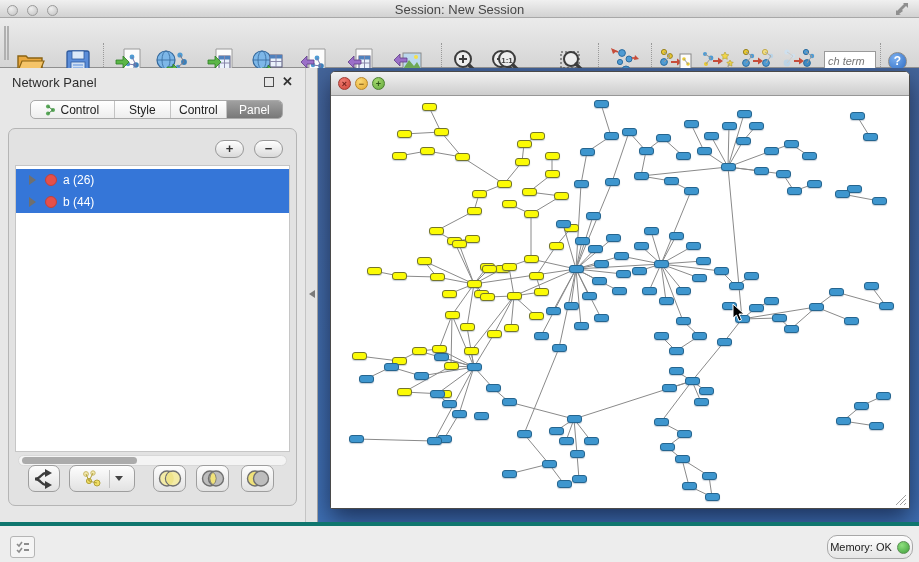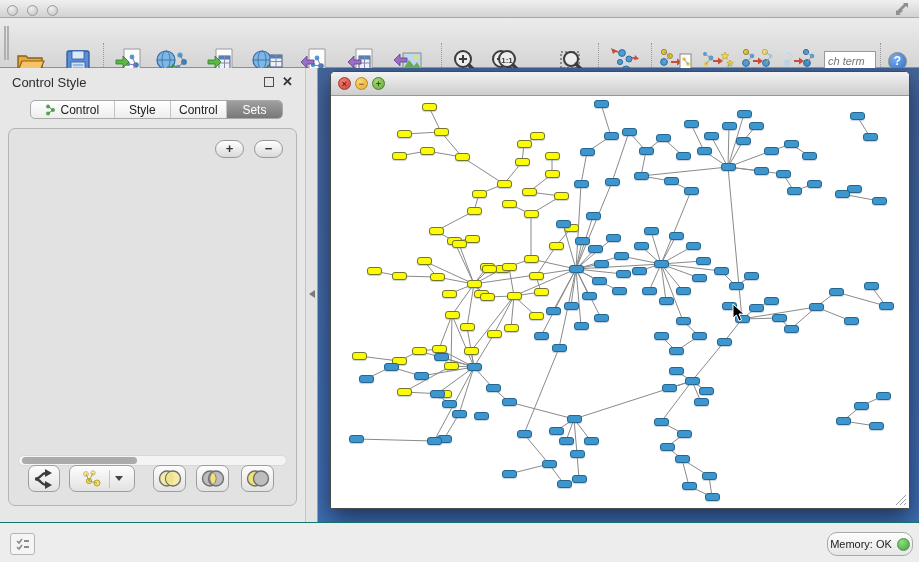--- a/index.html
+++ b/index.html
@@ -85,35 +85,36 @@
   .if-title { position:absolute; left:0; right:0; top:4px; text-align:center; font-size:13px; color:#111; }
   .canvas { position:absolute; left:0; top:24px; width:578px; height:412px; background:#fff; overflow:hidden; }
   .canvas svg.edges { position:absolute; left:0; top:0; }
   .node { position:absolute; width:15px; height:8px; border-radius:3px; box-shadow:0 1px 1px rgba(120,140,160,0.4); }
   .node.ny { background:#FBFB05; border:1px solid #74742c; }
   .node.nb { background:#3E96CE; border:1px solid #25658f; }
   .cursor { position:absolute; left:401px; top:207px; }
   .grip { position:absolute; right:2px; bottom:2px; }
 
   
-  .statusbar { position:absolute; left:0; top:522px; width:919px; height:40px; background:#ededed; border-top:1px solid #0f766e; }
+  .statusbar { position:absolute; left:0; top:522px; width:919px; height:40px; background:#ededed; border-top:4px solid #0f766e; }
   .taskbtn { position:absolute; left:10px; top:10px; width:25px; height:22px; border:1px solid #b5b5b5; background:#f5f5f5; border-radius:3px;
     display:flex; align-items:center; justify-content:center; }
   .membtn { position:absolute; left:827px; top:9px; width:86px; height:24px; border:1px solid #a8a8a8; border-radius:10px;
     background:linear-gradient(180deg,#fdfdfd,#e6e6e6); display:flex; align-items:center; justify-content:center; gap:5px; }
   .memlabel { font-size:11px; color:#222; }
   .greendot { width:13px; height:13px; border-radius:50%; background:radial-gradient(circle at 35% 30%,#8fe07f,#3f9e3a); border:1px solid #5a8f52; }
 </style>
 </head>
 <body>
 
 <div class="titlebar">
   <span class="tl" style="left:7px"></span>
   <span class="tl" style="left:27px"></span>
   <span class="tl" style="left:47px"></span>
+  <div class="wtitle">Session: New Session</div>
   <svg class="expandic" viewBox="0 0 14 14">
     <path d="M8 1 L13 1 L13 6 L11 4 L3 12 L1 10 L9 2 Z" fill="#8f8f8f"></path>
     <path d="M1 13 L1 8 L3 10 L6 7 L8 9 L4 12 L6 13 Z" fill="#8f8f8f"></path>
   </svg>
 </div>
 
 <div class="toolbar">
   <div class="thandle"></div>
 
   <span class="tbtn" style="left:13px">
@@ -328,21 +329,21 @@
 
   <input class="searchbox" type="text" placeholder="ch term" style="">
   <span class="tsep" style="left:880px"></span>
   <div class="helpbtn">?</div>
 </div>
 
 <div class="content">
 
   <div class="cpanel">
     <div class="cp-head">
-      <span class="cp-title">Control Style</span>
+      <span class="cp-title">Network Panel</span>
       <span class="cp-float"></span>
       <span class="cp-close">✕</span>
     </div>
     <div class="tabbar" id="tabbar">
         <div class="tab t-network">
           <svg width="11" height="12" viewBox="0 0 11 12">
             <circle cx="3" cy="2.5" r="2" fill="#57a757"></circle>
             <circle cx="8" cy="6" r="2" fill="#57a757"></circle>
             <circle cx="3" cy="9.5" r="2" fill="#57a757"></circle>
             <line x1="3" y1="2.5" x2="8" y2="6" stroke="#4a8a4a"></line>
@@ -350,27 +351,40 @@
           </svg>
           <span>Control</span>
         </div>
         <div class="tab">
           <span>Style</span>
         </div>
         <div class="tab">
           <span>Control</span>
         </div>
         <div class="tab active">
-          <span>Sets</span>
+          <span>Panel</span>
         </div>
       </div>
 
     <div class="setsbox">
       <div class="setbtn" style="left:206px">+</div>
       <div class="setbtn" style="left:245px">−</div>
+      <div class="setlist" id="setlist">
+          <div style="height: 3px;"></div>
+          <div class="srow sel">
+            <span class="tri"></span>
+            <span class="reddot"></span>
+            <span class="slabel">a (26)</span>
+          </div>
+          <div class="srow sel">
+            <span class="tri"></span>
+            <span class="reddot"></span>
+            <span class="slabel">b (44)</span>
+          </div>
+        </div>
       <div class="hscroll">
         <div class="hthumb"></div>
       </div>
 
       <div class="cbtn" style="left:19px; width:32px">
         <svg width="22" height="20" viewBox="0 0 22 20">
           <path d="M2 10 C8 10 8 4 13 4" fill="none" stroke="#3c3c3c" stroke-width="2.4"></path>
           <path d="M2 10 C8 10 8 16 13 16" fill="none" stroke="#3c3c3c" stroke-width="2.4"></path>
           <path d="M12 0 L19 4 L12 8 Z" fill="#3c3c3c"></path>
           <path d="M12 12 L19 16 L12 20 Z" fill="#3c3c3c"></path>

